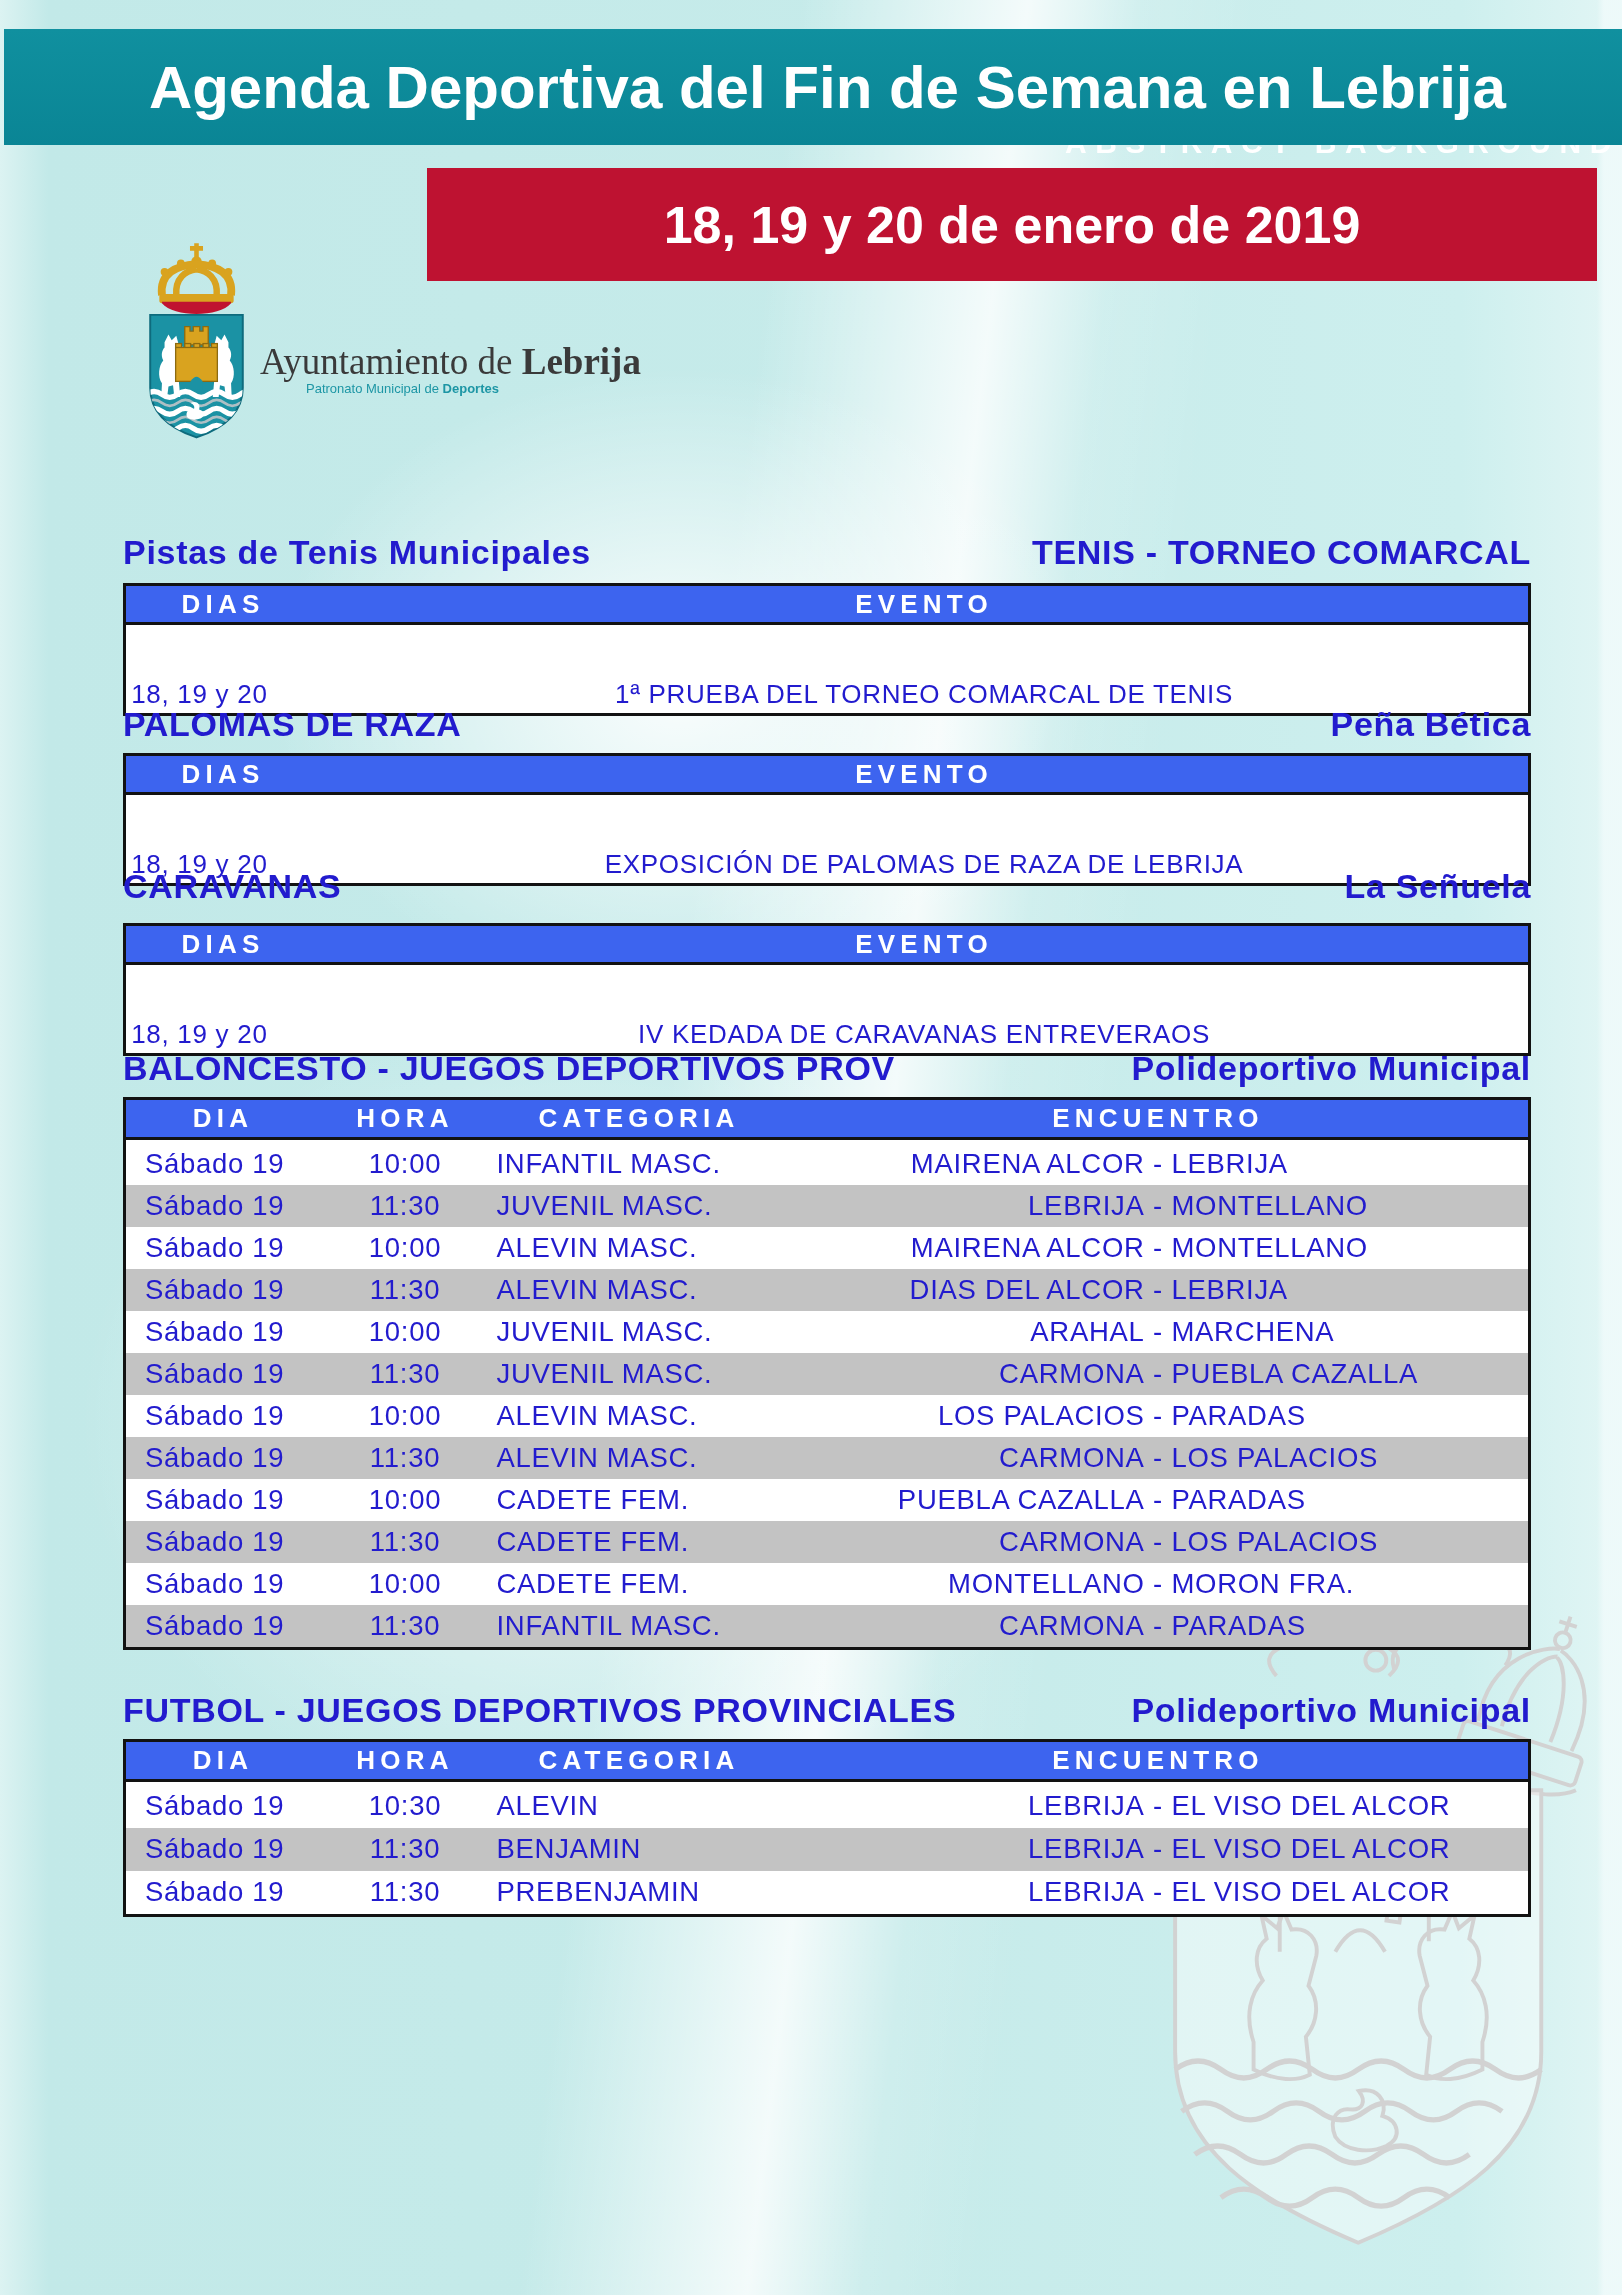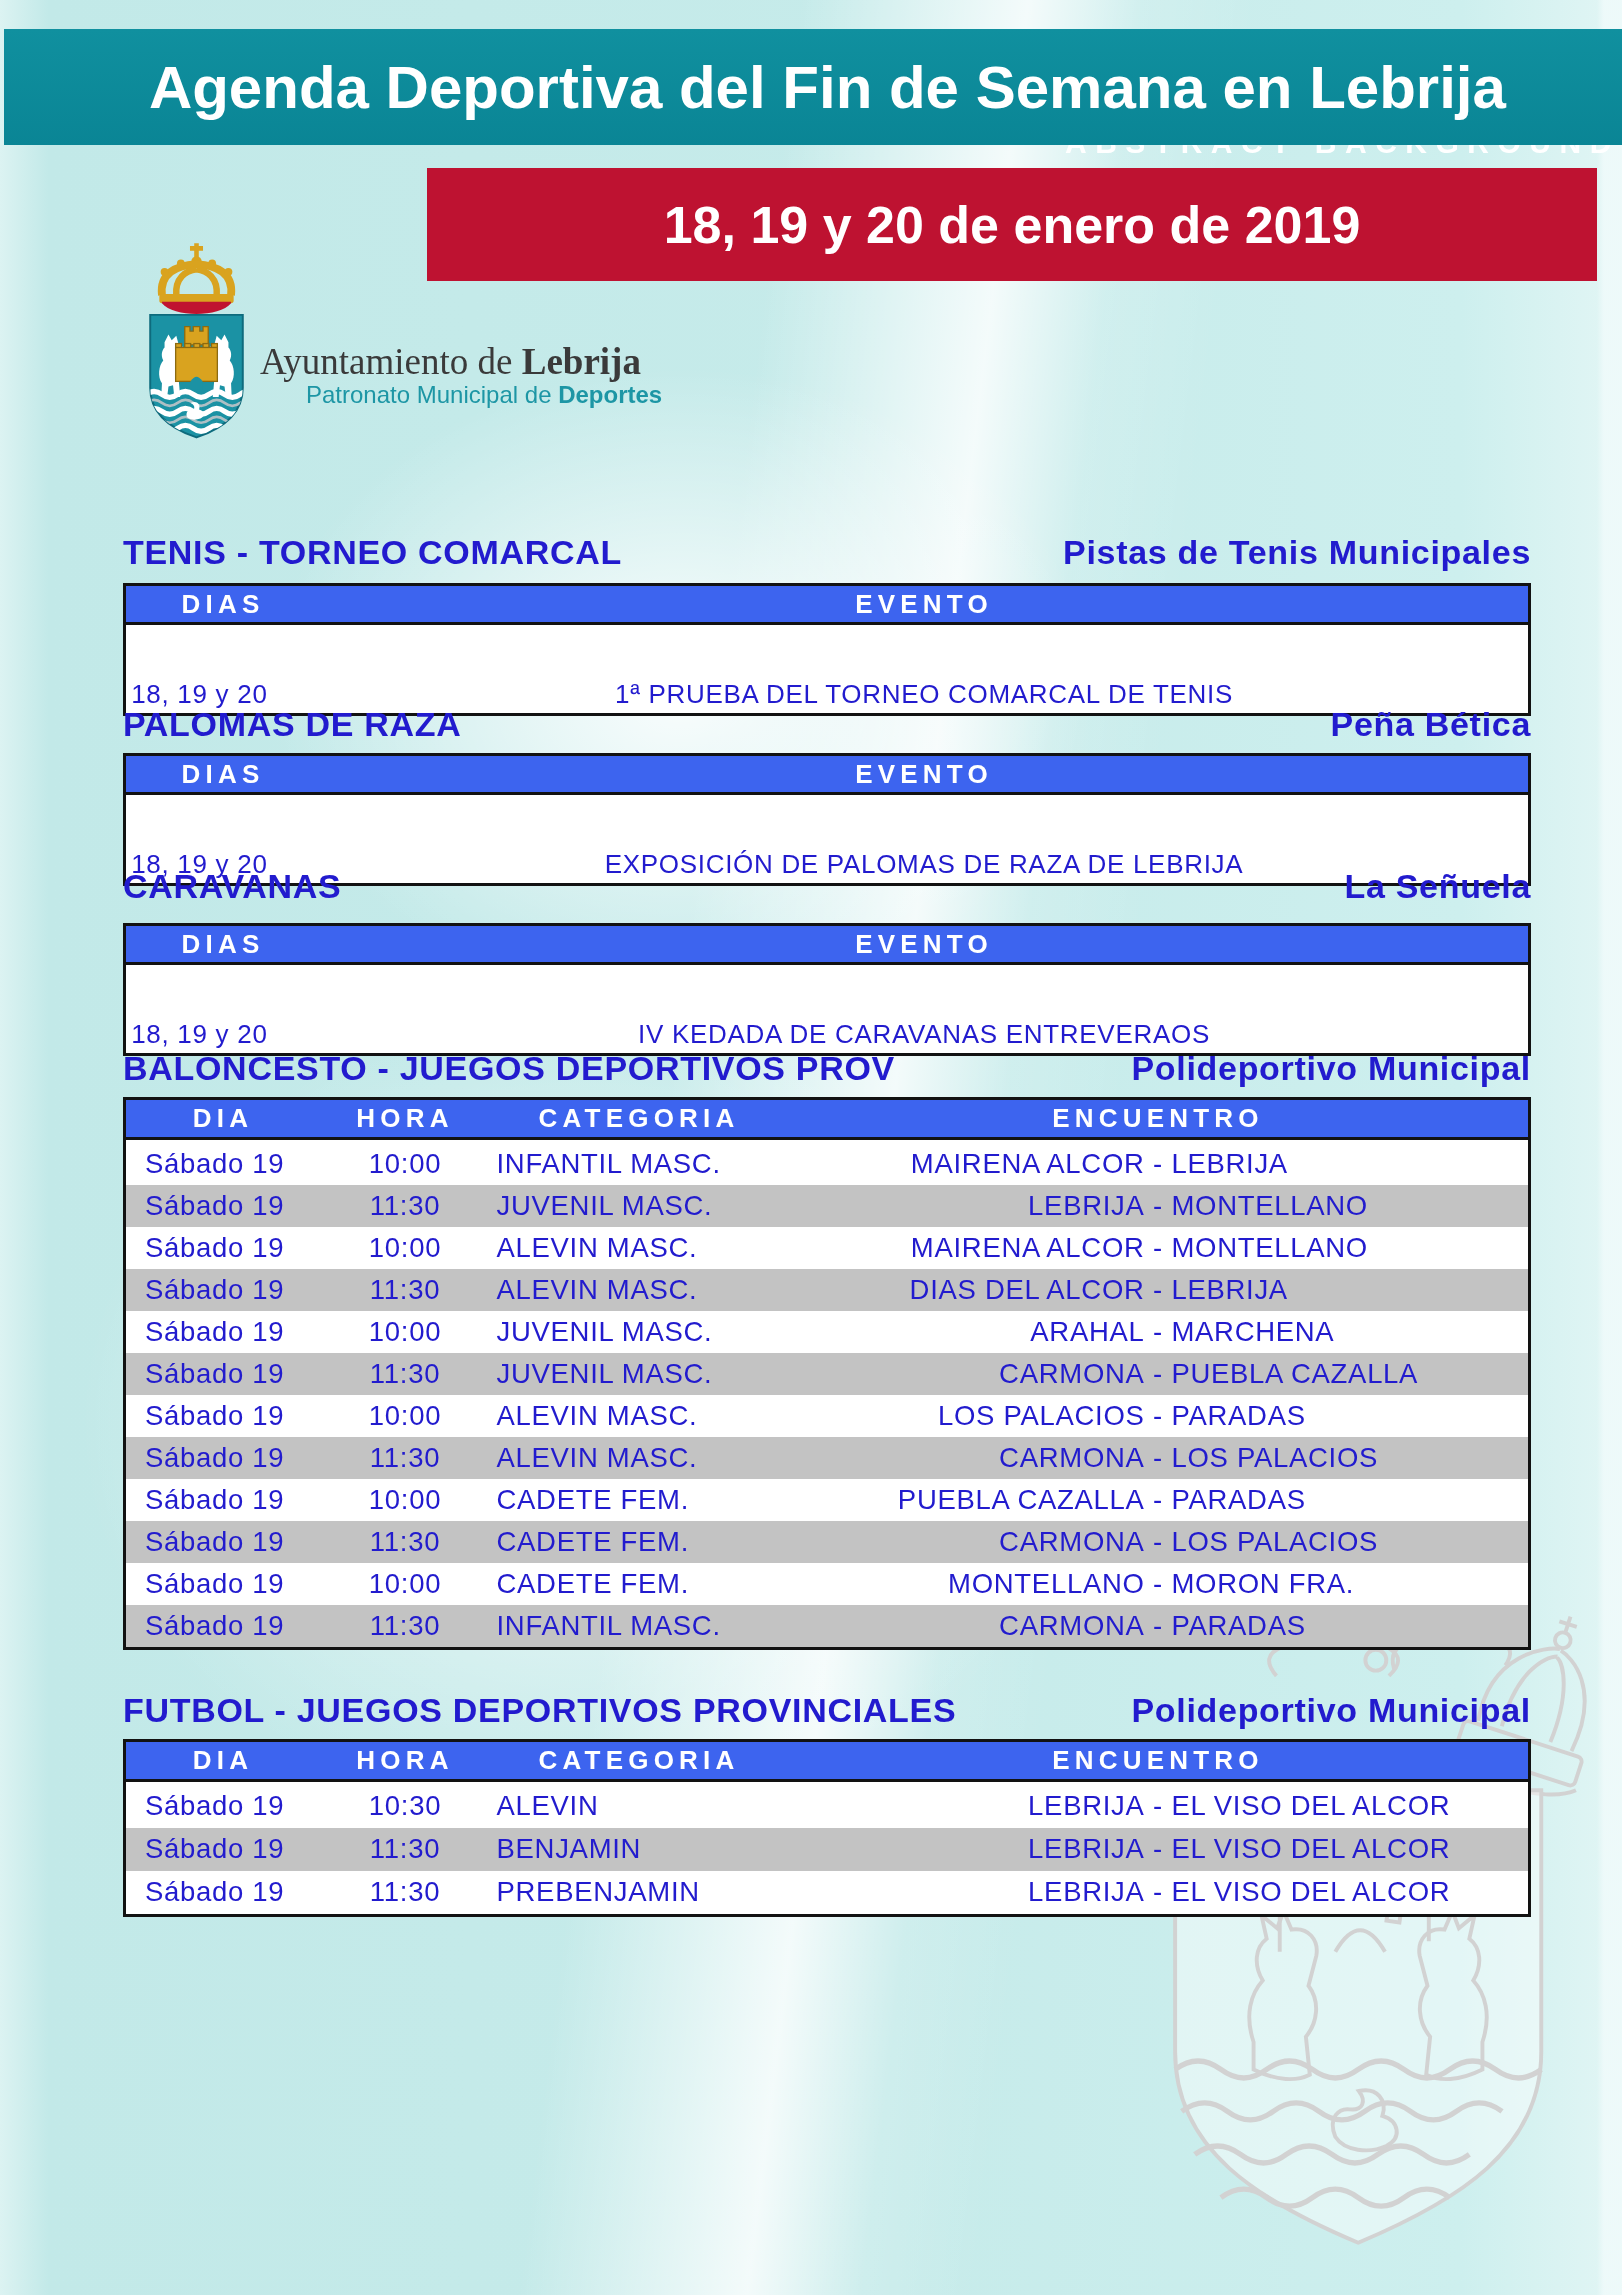--- a/index.html
+++ b/index.html
@@ -32,21 +32,21 @@
   }
   
   .crest{position:absolute; left:145px; top:239px; z-index:2;}
   .logo-line1{
     position:absolute; left:260px; top:340px; z-index:2;
     font-family:"Liberation Serif", serif; font-size:37px; color:#3a3a3a; white-space:nowrap;
   }
   .logo-line1 b{font-weight:bold;}
   .logo-line2{
     position:absolute; left:306px; top:381px; z-index:2;
-    font-size:24px; color:#1d96a5; white-space:nowrap;
+    font-size:13px; color:#1d96a5; white-space:nowrap;
   }
   .logo-line2 b{font-weight:bold;}
   
   .sec-head{
     position:absolute; left:123px; width:1408px; height:37px; z-index:3;
     display:flex; justify-content:space-between; align-items:flex-end;
     color:#221bce; font-weight:bold; font-size:34px; letter-spacing:0.7px; white-space:nowrap;
   }
   .tbl{
     position:absolute; left:123px; width:1408px; z-index:3;
@@ -179,22 +179,22 @@
           <path d="M2,290 q12,-9 24,0 t24,0 t24,0 t24,0 t24,0 t24,0 t24,0" stroke="#ffffff" stroke-width="8"></path>
         </g>
         <path d="M64,272 c-2,-9 6,-13 11,-11 c2,-5 -1,-8 -5,-10 c9,-4 16,2 13,10 c8,2 10,10 2,14 c-8,3 -19,2 -21,-3 z" fill="#ffffff"></path>
       </g>
     </g>
   </svg>
   <div class="logo-line1"><span>Ayuntamiento de </span><b>Lebrija</b></div>
   <div class="logo-line2"><span>Patronato Municipal de </span><b>Deportes</b></div>
 
   <div class="sec-head" id="head-tenis">
+    <span>Pistas de Tenis Municipales</span>
     <span>TENIS - TORNEO COMARCAL</span>
-    <span>Pistas de Tenis Municipales</span>
   </div>
   <div class="tbl tbl2" id="tbl-tenis">
     <div class="thead">
       <div class="c-dias hc">DIAS</div>
       <div class="c-evento hc">EVENTO</div>
     </div>
     <div class="tgap"></div>
     <div class="trow">
       <div class="c-dias">18, 19 y 20</div>
       <div class="c-evento">1ª PRUEBA DEL TORNEO COMARCAL DE TENIS</div>

